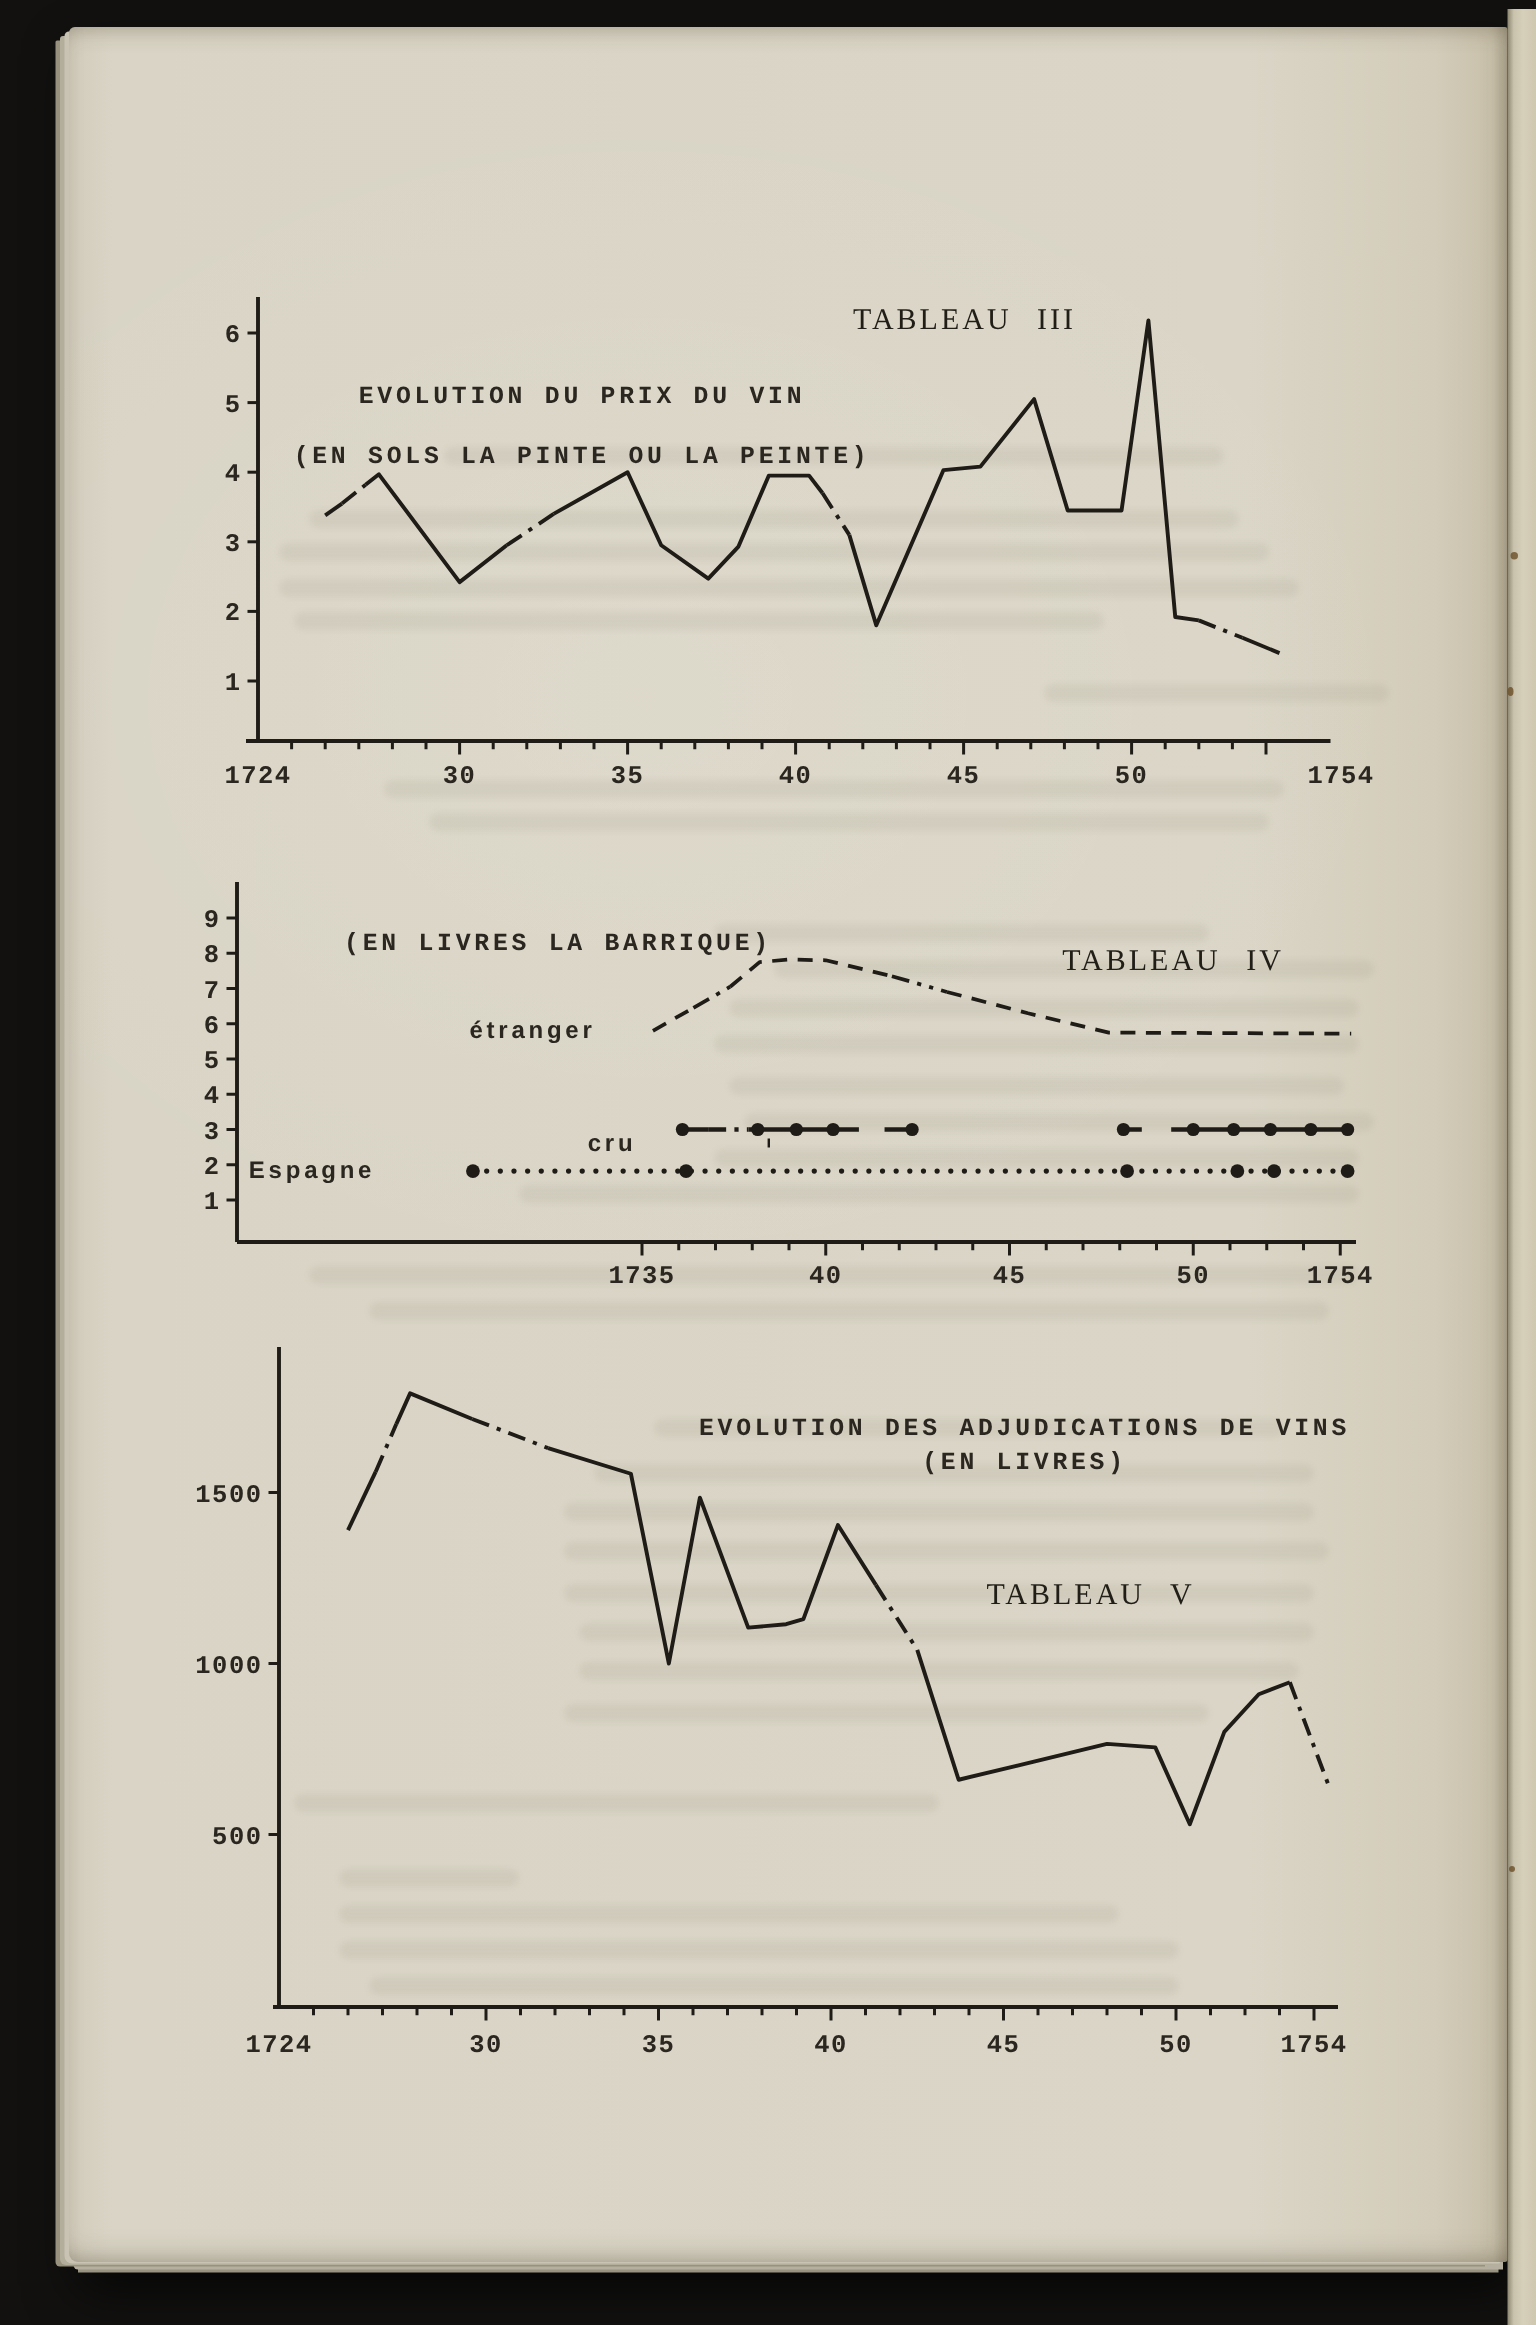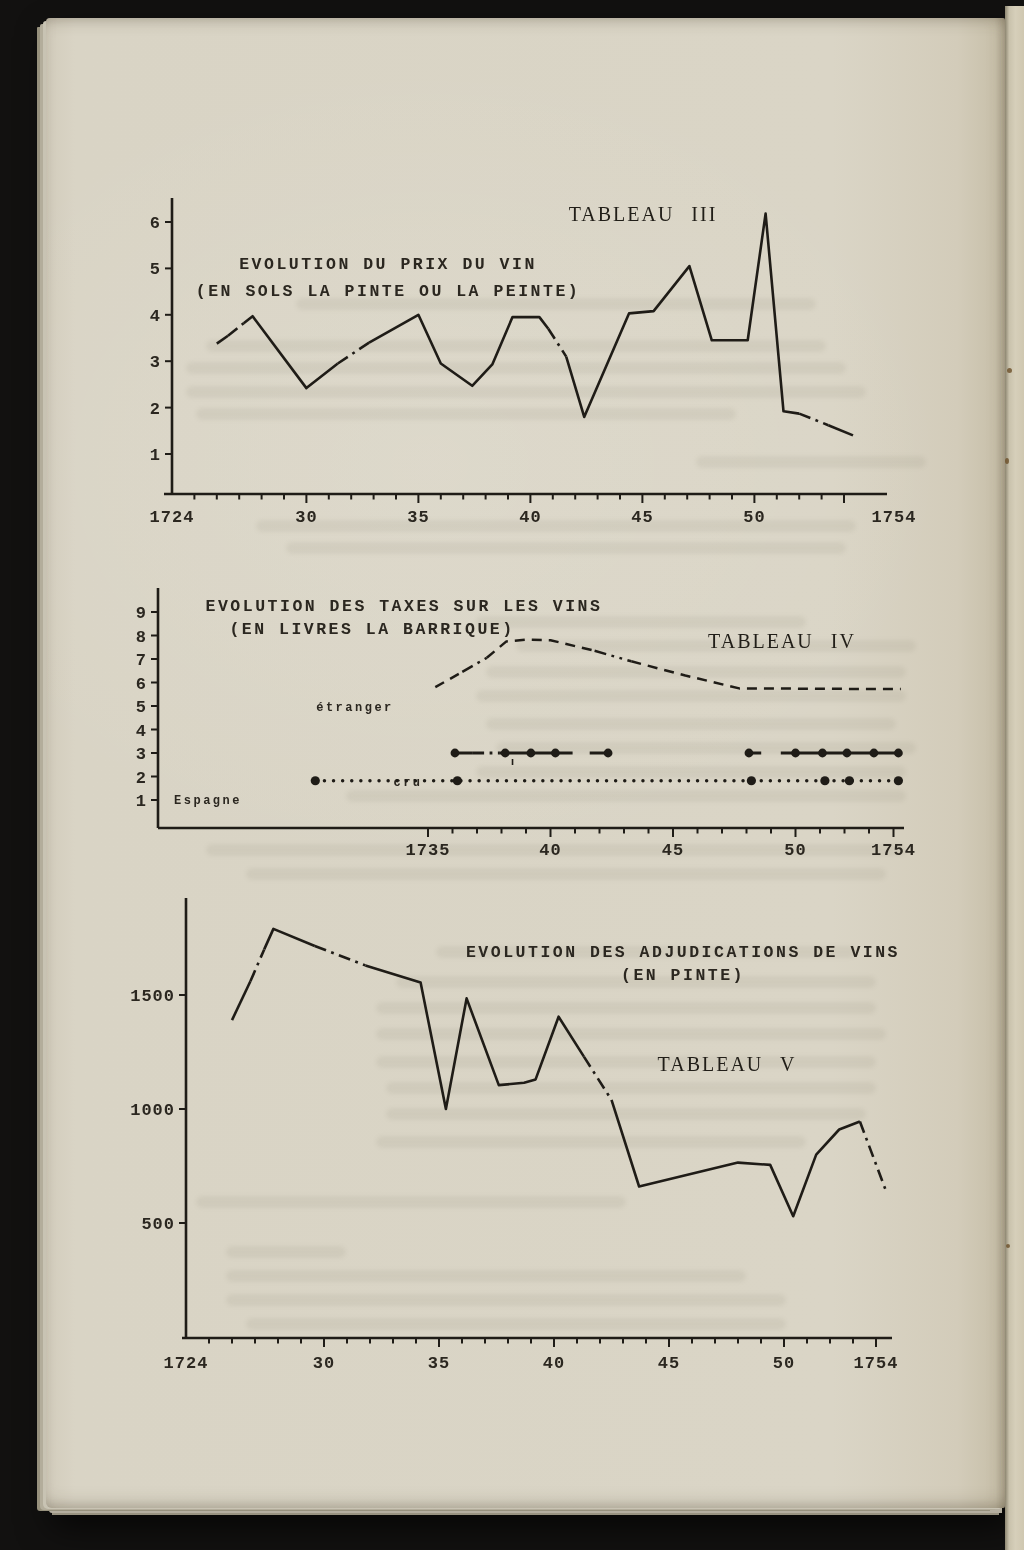--- a/index.html
+++ b/index.html
@@ -46,22 +46,22 @@
   }
   .tableau{
     position:absolute;transform:translate(-50%,-50%);
     white-space:nowrap;color:#211e18;
     font-family:"Liberation Serif","DejaVu Serif",serif;
     font-weight:400;font-size:20px;letter-spacing:2px;word-spacing:10px;
   }
   .serieslabel{
     position:absolute;transform:translate(-50%,-50%);
     white-space:nowrap;color:#2b2720;
-    font-family:Liberation Mono, monospace;
-    font-weight:700;font-size:12px;letter-spacing:2.5px;margin-top:20px;
+    font-family:Liberation Sans, sans-serif;
+    font-weight:700;font-size:16px;letter-spacing:2.5px;
   }
   svg.chart{position:absolute;overflow:visible;}
   svg.chart text{
     fill:#2b2720;
     font-family:"Liberation Mono","DejaVu Sans Mono",monospace;
     font-weight:700;font-size:17px;letter-spacing:1px;
   }
 </style>
 </head>
 <body>
@@ -96,21 +96,21 @@
       <div class="bleed" style="left: 340px; top: 1090px; width: 480px;"></div>
       <div class="bleed" style="left: 330px; top: 1118px; width: 430px;"></div>
       <div class="bleed" style="left: 150px; top: 1178px; width: 430px;"></div>
       <div class="bleed" style="left: 180px; top: 1228px; width: 120px;"></div>
       <div class="bleed" style="left: 180px; top: 1252px; width: 520px;"></div>
       <div class="bleed" style="left: 180px; top: 1276px; width: 560px;"></div>
       <div class="bleed" style="left: 200px; top: 1300px; width: 540px;"></div>
     </div>
 
   <div class="caption" style="left:342px;top:230px;">EVOLUTION DU PRIX DU VIN</div>
-  <div class="caption" style="left:342px;top:257px;">(EN SOLS LA PINTE OU LA PEINTE)</div>
+  <div class="caption" style="left:342px;top:270px;">(EN SOLS LA PINTE OU LA PEINTE)</div>
   <div class="tableau" style="left:597px;top:196px;">TABLEAU III</div>
   <svg class="chart" style="left:96px;top:172px;" width="830" height="360">
       <path d="M 30 8 V 304" stroke="#1f1c17" stroke-width="2.6" fill="none"></path>
       <path d="M 22 304 H 745" stroke="#1f1c17" stroke-width="2.6" fill="none"></path>
       <line x1="23" y1="32" x2="30" y2="32" stroke="#1f1c17" stroke-width="2"></line>
       <text x="19" y="38" text-anchor="end">6</text>
       <line x1="23" y1="78.4" x2="30" y2="78.4" stroke="#1f1c17" stroke-width="2"></line>
       <text x="19" y="84.4" text-anchor="end">5</text>
       <line x1="23" y1="124.8" x2="30" y2="124.8" stroke="#1f1c17" stroke-width="2"></line>
       <text x="19" y="130.8" text-anchor="end">4</text>
@@ -161,21 +161,20 @@
       <polyline points="86.0,145.7 101.7,133.2" fill="none" stroke="#1f1c17" stroke-width="2.6" stroke-linejoin="round" stroke-linecap="butt" stroke-dasharray="12 5.5 2.8 5.5"></polyline>
       <polyline points="101.7,133.2 110.6,126.2 164.4,198.1 195.8,173.5" fill="none" stroke="#1f1c17" stroke-width="2.6" stroke-linejoin="round" stroke-linecap="butt"></polyline>
       <polyline points="195.8,173.5 227.1,152.6" fill="none" stroke="#1f1c17" stroke-width="2.6" stroke-linejoin="round" stroke-linecap="butt" stroke-dasharray="12 5.5 2.8 5.5"></polyline>
       <polyline points="227.1,152.6 276.4,124.8 298.8,173.5 330.2,195.8 350.3,174.4 370.5,127.1 397.4,127.1 406.3,138.7" fill="none" stroke="#1f1c17" stroke-width="2.6" stroke-linejoin="round" stroke-linecap="butt"></polyline>
       <polyline points="406.3,138.7 424.2,166.6" fill="none" stroke="#1f1c17" stroke-width="2.6" stroke-linejoin="round" stroke-linecap="butt" stroke-dasharray="12 5.5 2.8 5.5"></polyline>
       <polyline points="424.2,166.6 442.2,226.9 487.0,123.4 511.6,121.1 547.4,76.1 569.8,150.3 605.7,150.3 623.6,23.6 641.5,221.3 657.2,223.6" fill="none" stroke="#1f1c17" stroke-width="2.6" stroke-linejoin="round" stroke-linecap="butt"></polyline>
       <polyline points="657.2,223.6 686.3,235.2" fill="none" stroke="#1f1c17" stroke-width="2.6" stroke-linejoin="round" stroke-linecap="butt" stroke-dasharray="12 5.5 2.8 5.5"></polyline>
       <polyline points="686.3,235.2 711.0,245.4" fill="none" stroke="#1f1c17" stroke-width="2.6" stroke-linejoin="round" stroke-linecap="butt"></polyline>
     </svg>
 
-  <div class="caption" style="left:358px;top:572px;">EVOLUTION DES TAXES SUR LES VINS</div>
   <div class="caption" style="left:326px;top:595px;text-align:right;">(EN LIVRES LA BARRIQUE)</div>
   <div class="tableau" style="left:736px;top:591px;margin-top:32px;">TABLEAU IV</div>
   <div class="serieslabel" style="left:309px;top:670px;">étranger</div>
   <div class="serieslabel" style="left:362px;top:745px;">cru</div>
   <div class="serieslabel" style="left:162px;top:763px;">Espagne</div>
   <svg class="chart" style="left:96px;top:562px;" width="830" height="310">
       <path d="M 16 8 V 248" stroke="#1f1c17" stroke-width="2.6" fill="none"></path>
       <path d="M 16 248 H 762" stroke="#1f1c17" stroke-width="2.6" fill="none"></path>
       <line x1="9" y1="32" x2="16" y2="32" stroke="#1f1c17" stroke-width="2"></line>
       <text x="5" y="38" text-anchor="end">9</text>
@@ -246,21 +245,21 @@
       <circle cx="173.30000000000223" cy="200.73" r="4.6" fill="#1f1c17"></circle>
       <circle cx="315.4000000000011" cy="200.73" r="4.6" fill="#1f1c17"></circle>
       <circle cx="609.4000000000011" cy="200.73" r="4.6" fill="#1f1c17"></circle>
       <circle cx="682.9000000000011" cy="200.73" r="4.6" fill="#1f1c17"></circle>
       <circle cx="707.4000000000011" cy="200.73" r="4.6" fill="#1f1c17"></circle>
       <circle cx="756.4000000000011" cy="200.73" r="4.6" fill="#1f1c17"></circle>
       <line x1="370.5250000000011" y1="179" x2="370.5250000000011" y2="185" stroke="#1f1c17" stroke-width="1.6"></line>
     </svg>
 
   <div class="caption" style="left:637px;top:918px;">EVOLUTION DES ADJUDICATIONS DE VINS</div>
-  <div class="caption" style="left:637px;top:941px;">(EN PINTE)</div>
+  <div class="caption" style="left:637px;top:941px;">(EN LIVRES)</div>
   <div class="tableau" style="left:681px;top:1046px;">TABLEAU V</div>
   <svg class="chart" style="left:116px;top:870px;" width="810" height="510">
       <path d="M 24 10 V 450" stroke="#1f1c17" stroke-width="2.6" fill="none"></path>
       <path d="M 20 450 H 730" stroke="#1f1c17" stroke-width="2.6" fill="none"></path>
       <line x1="17" y1="107" x2="24" y2="107" stroke="#1f1c17" stroke-width="2"></line>
       <text x="13" y="113" text-anchor="end">1500</text>
       <line x1="17" y1="221" x2="24" y2="221" stroke="#1f1c17" stroke-width="2"></line>
       <text x="13" y="227" text-anchor="end">1000</text>
       <line x1="17" y1="335" x2="24" y2="335" stroke="#1f1c17" stroke-width="2"></line>
       <text x="13" y="341" text-anchor="end">500</text>

